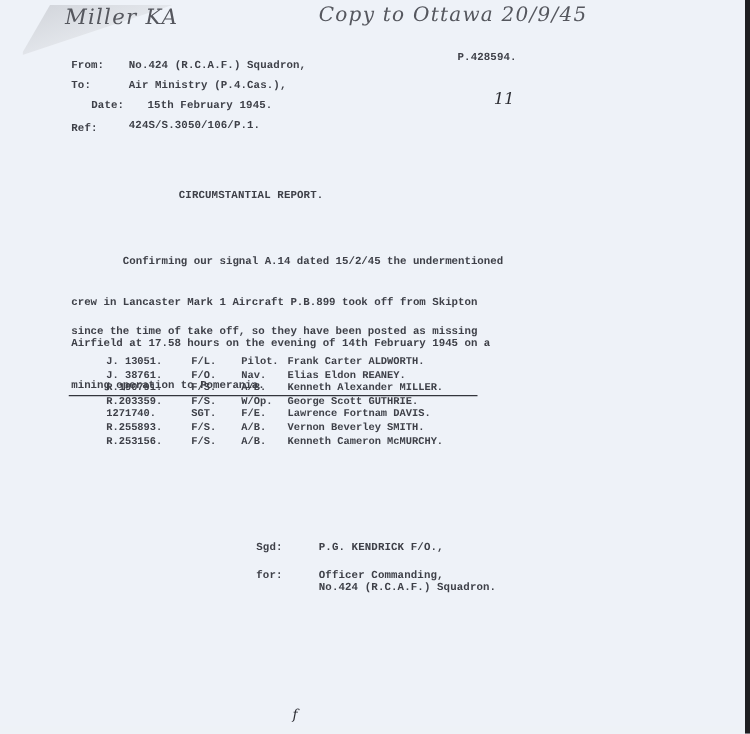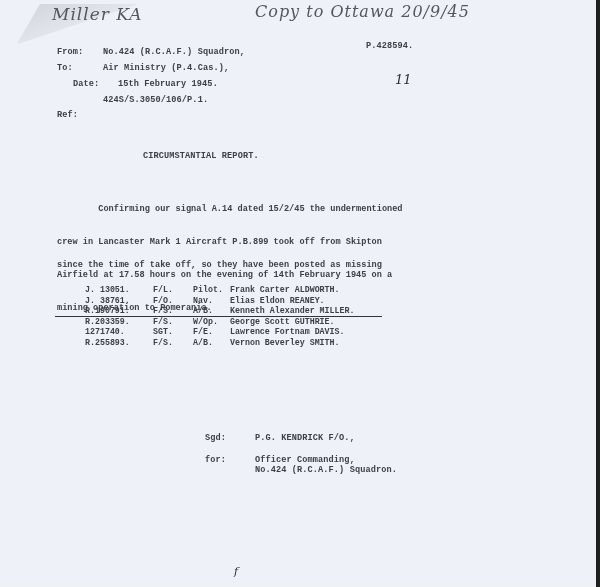--- a/index.html
+++ b/index.html
@@ -46,21 +46,21 @@
   <div class="t" style="left:366px; top:41px;">P.428594.</div>
   <div class="mark" style="left:395px; top:72px; font-size:13px;">11</div>
 
   <div>
     <div class="t lbl" style="top:47px;">From:</div>
     <div class="t val" style="top:47px;">No.424 (R.C.A.F.) Squadron,</div>
     <div class="t lbl" style="top:63px;">To:</div>
     <div class="t val" style="top:63px;">Air Ministry (P.4.Cas.),</div>
     <div class="t lbl" style="top:79px;padding-left:16px;">Date:</div>
     <div class="t val" style="top:79px;margin-left:15px;">15th February 1945.</div>
-    <div class="t lbl" style="top:110px;">Ref:</div>
+    <div class="t lbl" style="top:98px;">Ref:</div>
     <div class="t val" style="top:95px;">424S/S.3050/106/P.1.</div>
   </div>
 
   <div class="t title" style="left:143px; top:151px;">CIRCUMSTANTIAL REPORT.</div>
 
   <div class="para" style="left:57px; top:182px;">
     <div>        Confirming our signal A.14 dated 15/2/45 the undermentioned</div>
     <div>crew in Lancaster Mark 1 Aircraft P.B.899 took off from Skipton</div>
     <div>Airfield at 17.58 hours on the evening of 14th February 1945 on a</div>
     <div>mining operation to Pomerania.</div>
@@ -101,20 +101,26 @@
       <td class="c-rank">SGT.</td>
       <td class="c-role">F/E.</td>
       <td>Lawrence Fortnam DAVIS.</td>
     </tr>
     <tr>
       <td class="c-num">R.255893.</td>
       <td class="c-rank">F/S.</td>
       <td class="c-role">A/B.</td>
       <td>Vernon Beverley SMITH.</td>
     </tr>
+    <tr>
+      <td class="c-num">R.253156.</td>
+      <td class="c-rank">F/S.</td>
+      <td class="c-role">A/B.</td>
+      <td>Kenneth Cameron McMURCHY.</td>
+    </tr>
   </tbody>
     </table>
   <div class="strike"></div>
 
   <div>
     <div class="t" style="left:205px; top:433px;">Sgd:</div>
     <div class="t" style="left:255px; top:433px;">P.G. KENDRICK F/O.,</div>
     <div class="t" style="left:205px; top:455px;">for:</div>
     <div class="t" style="left:255px; top:455px;">Officer Commanding,</div>
     <div class="t" style="left:255px; top:465px;">No.424 (R.C.A.F.) Squadron.</div>

